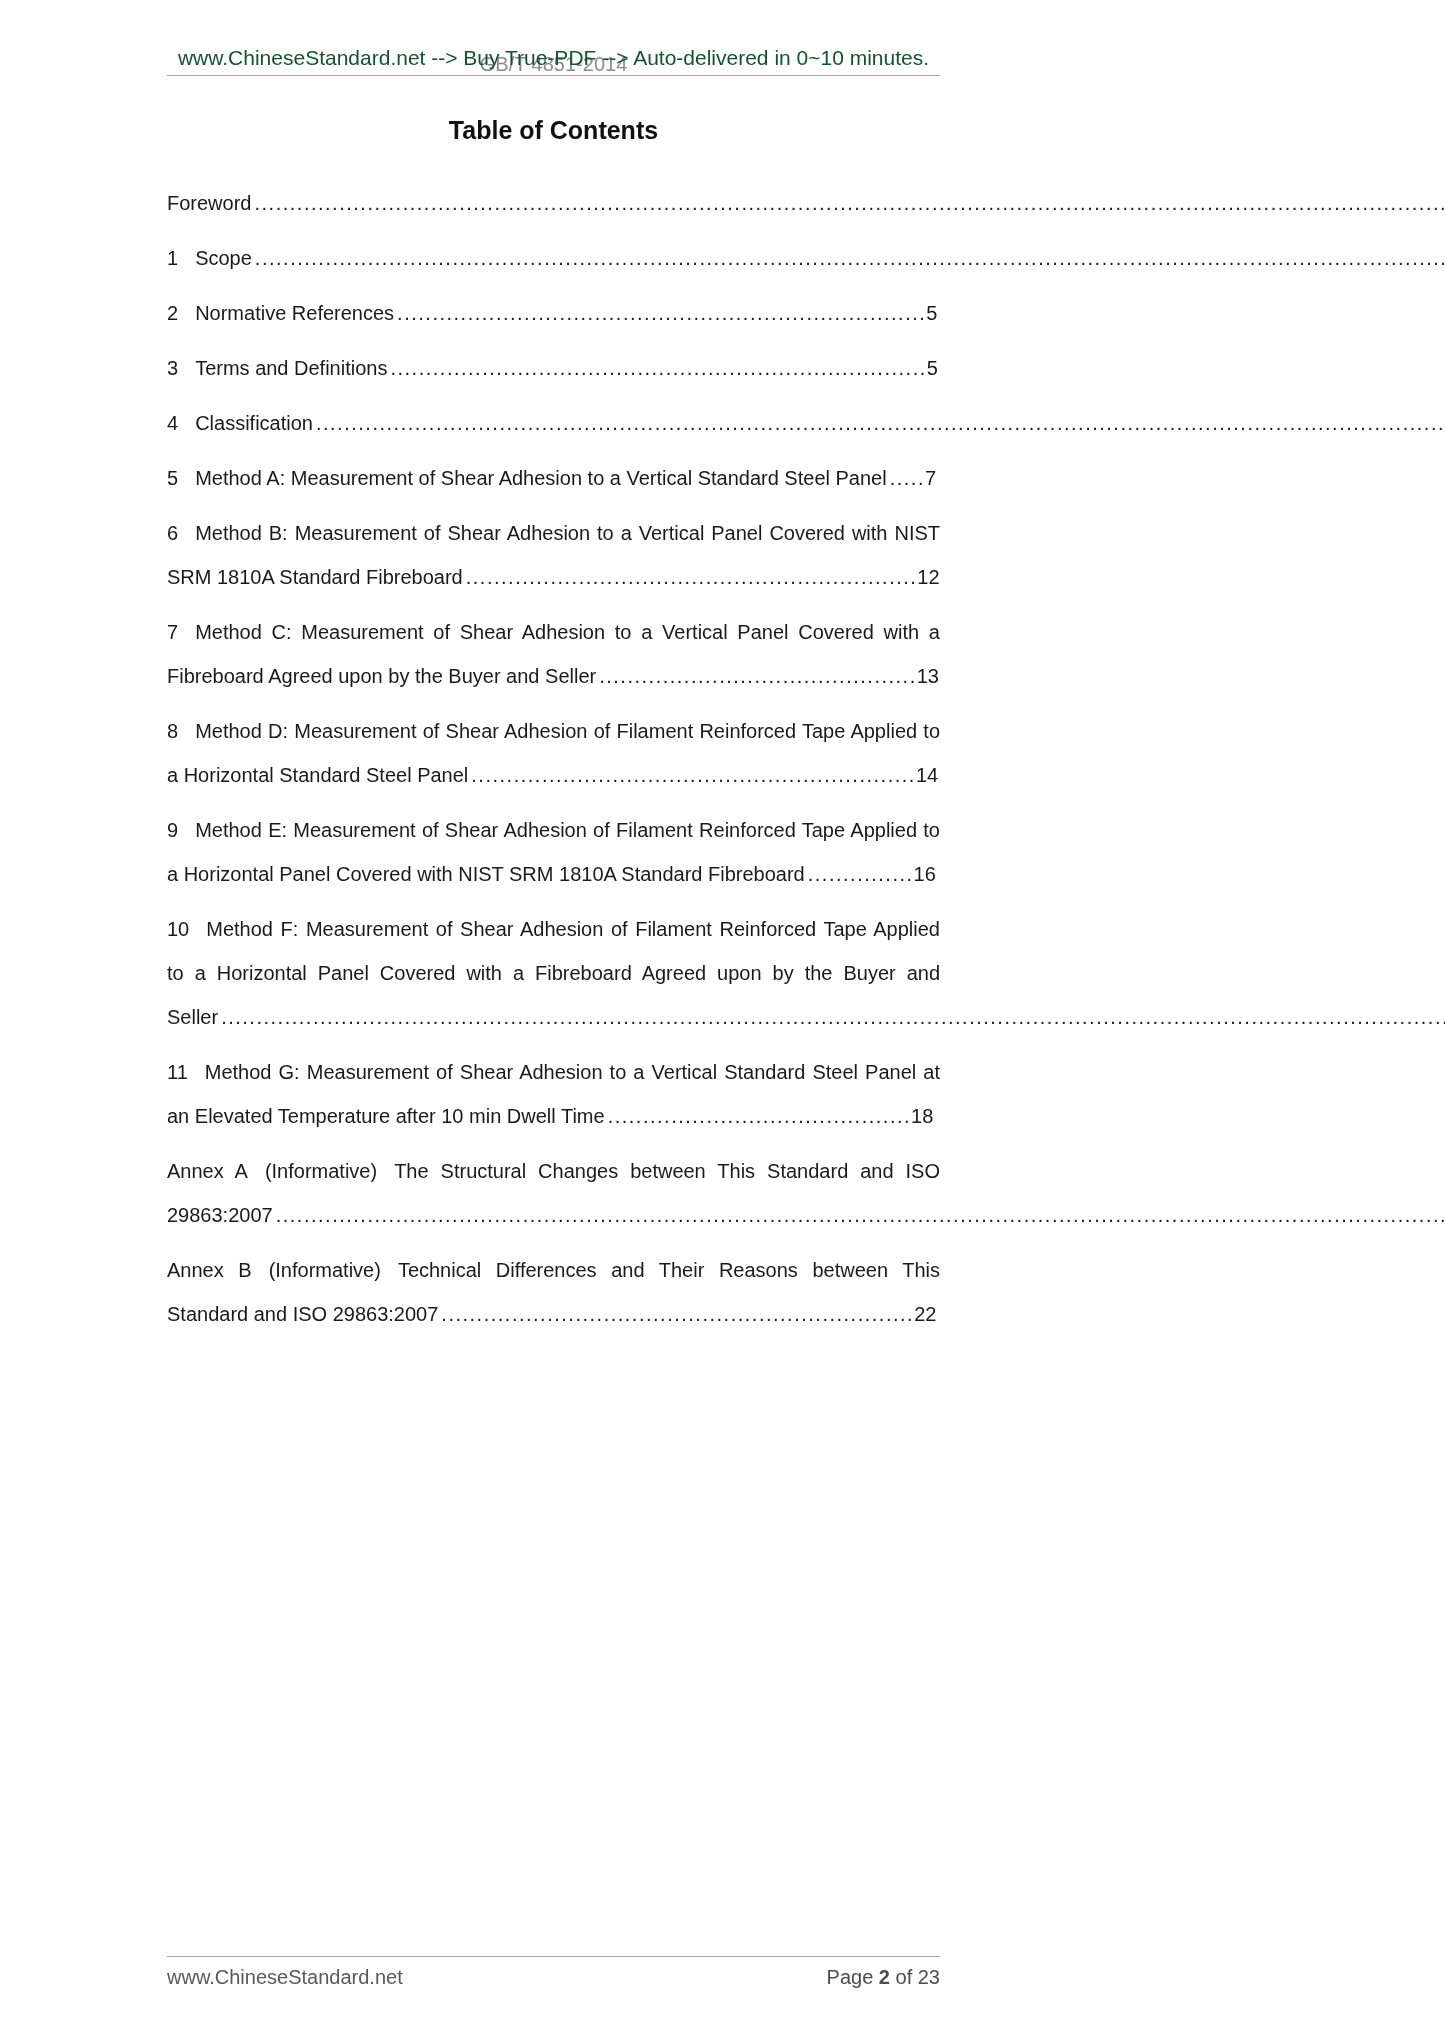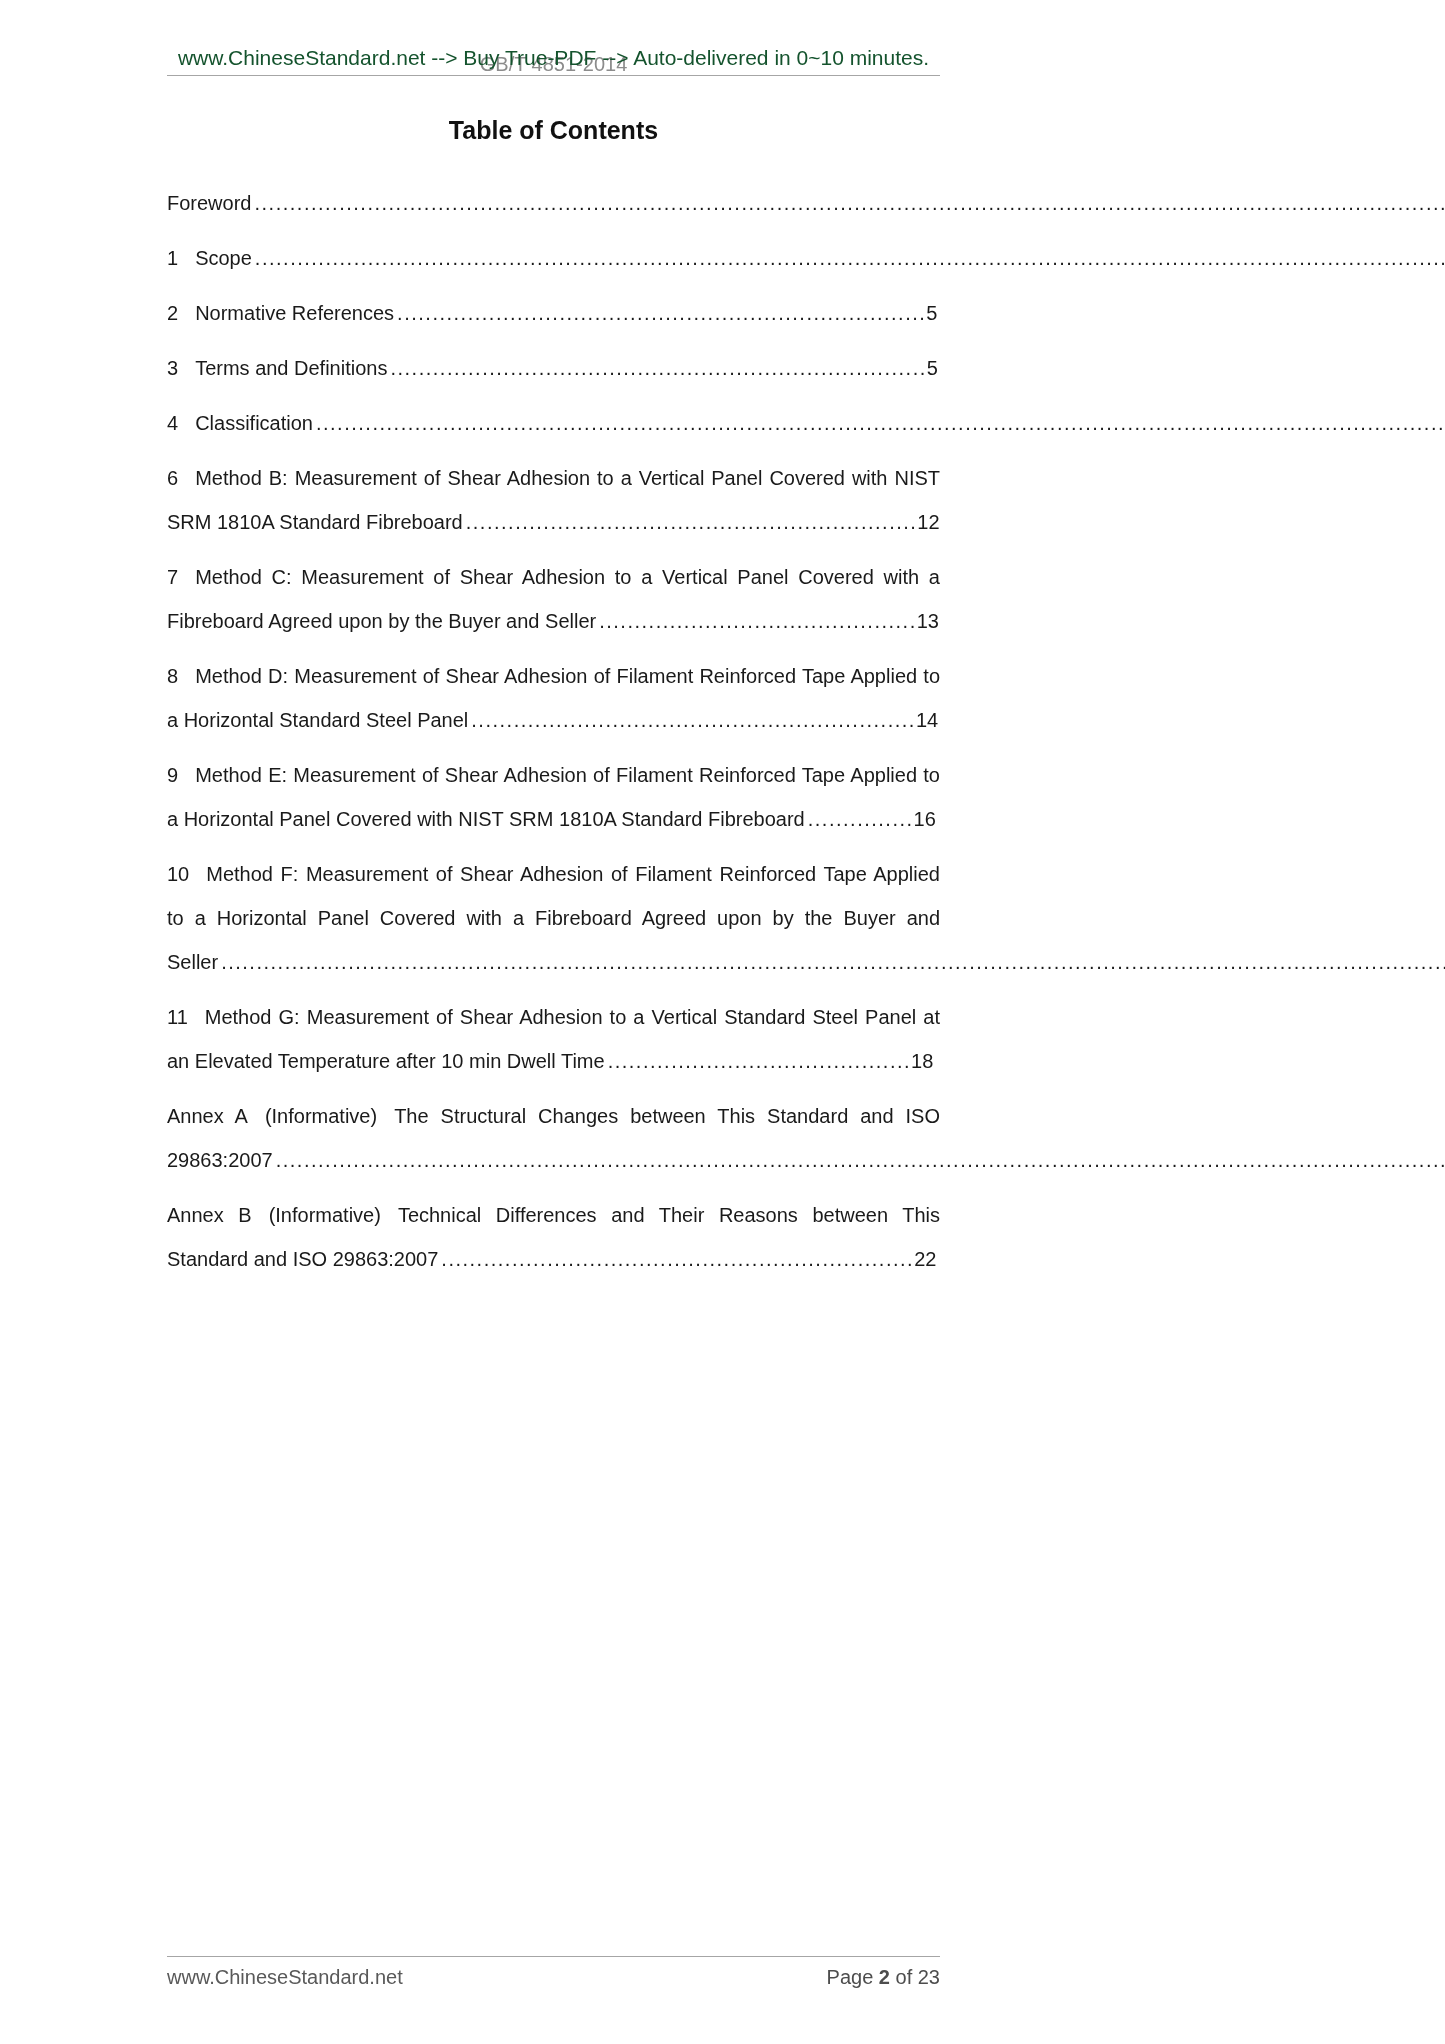--- a/index.html
+++ b/index.html
@@ -91,20 +91,21 @@
   </div>
 
   <h1 class="page-title">Table of Contents</h1>
 
   <div class="toc">
       <div class="toc-entry"><span class="entry-title">Foreword</span><span class="dots">................................................................................................................................................................................................................................................................................................................................................................................................................</span></div>
       <div class="toc-entry"><span class="entry-num">1</span><span class="entry-title">Scope</span><span class="dots">................................................................................................................................................................................................................................................................................................................................................................................................................</span></div>
       <div class="toc-entry"><span class="entry-num">2</span><span class="entry-title">Normative References</span><span class="dots">...........................................................................</span><span class="entry-page">5</span></div>
       <div class="toc-entry"><span class="entry-num">3</span><span class="entry-title">Terms and Definitions</span><span class="dots">............................................................................</span><span class="entry-page">5</span></div>
       <div class="toc-entry"><span class="entry-num">4</span><span class="entry-title">Classification</span><span class="dots">................................................................................................................................................................................................................................................................................................................................................................................................................</span></div>
+      <div class="toc-entry"><span class="entry-num">5</span><span class="entry-title">Method A: Measurement of Shear Adhesion to a Vertical Standard Steel Panel</span><span class="dots">.....</span><span class="entry-page">7</span></div>
       <div class="toc-entry"><span class="entry-num">6</span><span class="entry-title">Method B: Measurement of Shear Adhesion to a Vertical Panel Covered with NIST SRM 1810A Standard Fibreboard</span><span class="dots">................................................................</span><span class="entry-page">12</span></div>
       <div class="toc-entry"><span class="entry-num">7</span><span class="entry-title">Method C: Measurement of Shear Adhesion to a Vertical Panel Covered with a Fibreboard Agreed upon by the Buyer and Seller</span><span class="dots">.............................................</span><span class="entry-page">13</span></div>
       <div class="toc-entry"><span class="entry-num">8</span><span class="entry-title">Method D: Measurement of Shear Adhesion of Filament Reinforced Tape Applied to a Horizontal Standard Steel Panel</span><span class="dots">...............................................................</span><span class="entry-page">14</span></div>
       <div class="toc-entry"><span class="entry-num">9</span><span class="entry-title">Method E: Measurement of Shear Adhesion of Filament Reinforced Tape Applied to a Horizontal Panel Covered with NIST SRM 1810A Standard Fibreboard</span><span class="dots">...............</span><span class="entry-page">16</span></div>
       <div class="toc-entry"><span class="entry-num">10</span><span class="entry-title">Method F: Measurement of Shear Adhesion of Filament Reinforced Tape Applied to a Horizontal Panel Covered with a Fibreboard Agreed upon by the Buyer and Seller</span><span class="dots">................................................................................................................................................................................................................................................................................................................................................................................................................</span></div>
       <div class="toc-entry"><span class="entry-num">11</span><span class="entry-title">Method G: Measurement of Shear Adhesion to a Vertical Standard Steel Panel at an Elevated Temperature after 10 min Dwell Time</span><span class="dots">...........................................</span><span class="entry-page">18</span></div>
       <div class="toc-entry"><span class="entry-num">Annex A</span><span class="entry-mid">(Informative)</span><span class="entry-title">The Structural Changes between This Standard and ISO 29863:2007</span><span class="dots">................................................................................................................................................................................................................................................................................................................................................................................................................</span></div>
       <div class="toc-entry"><span class="entry-num">Annex B</span><span class="entry-mid">(Informative)</span><span class="entry-title">Technical Differences and Their Reasons between This Standard and ISO 29863:2007</span><span class="dots">...................................................................</span><span class="entry-page">22</span></div>
     </div>
 

